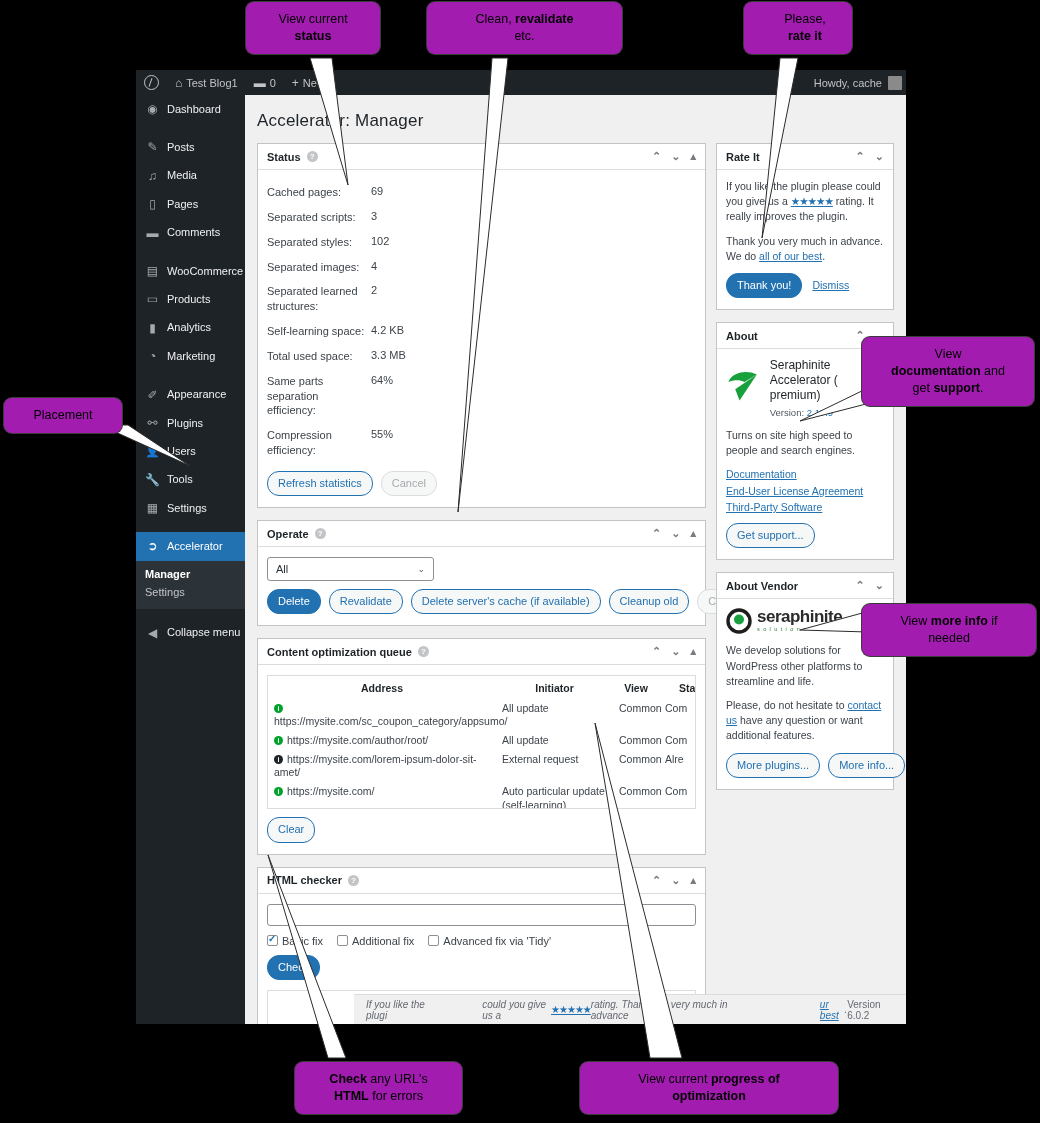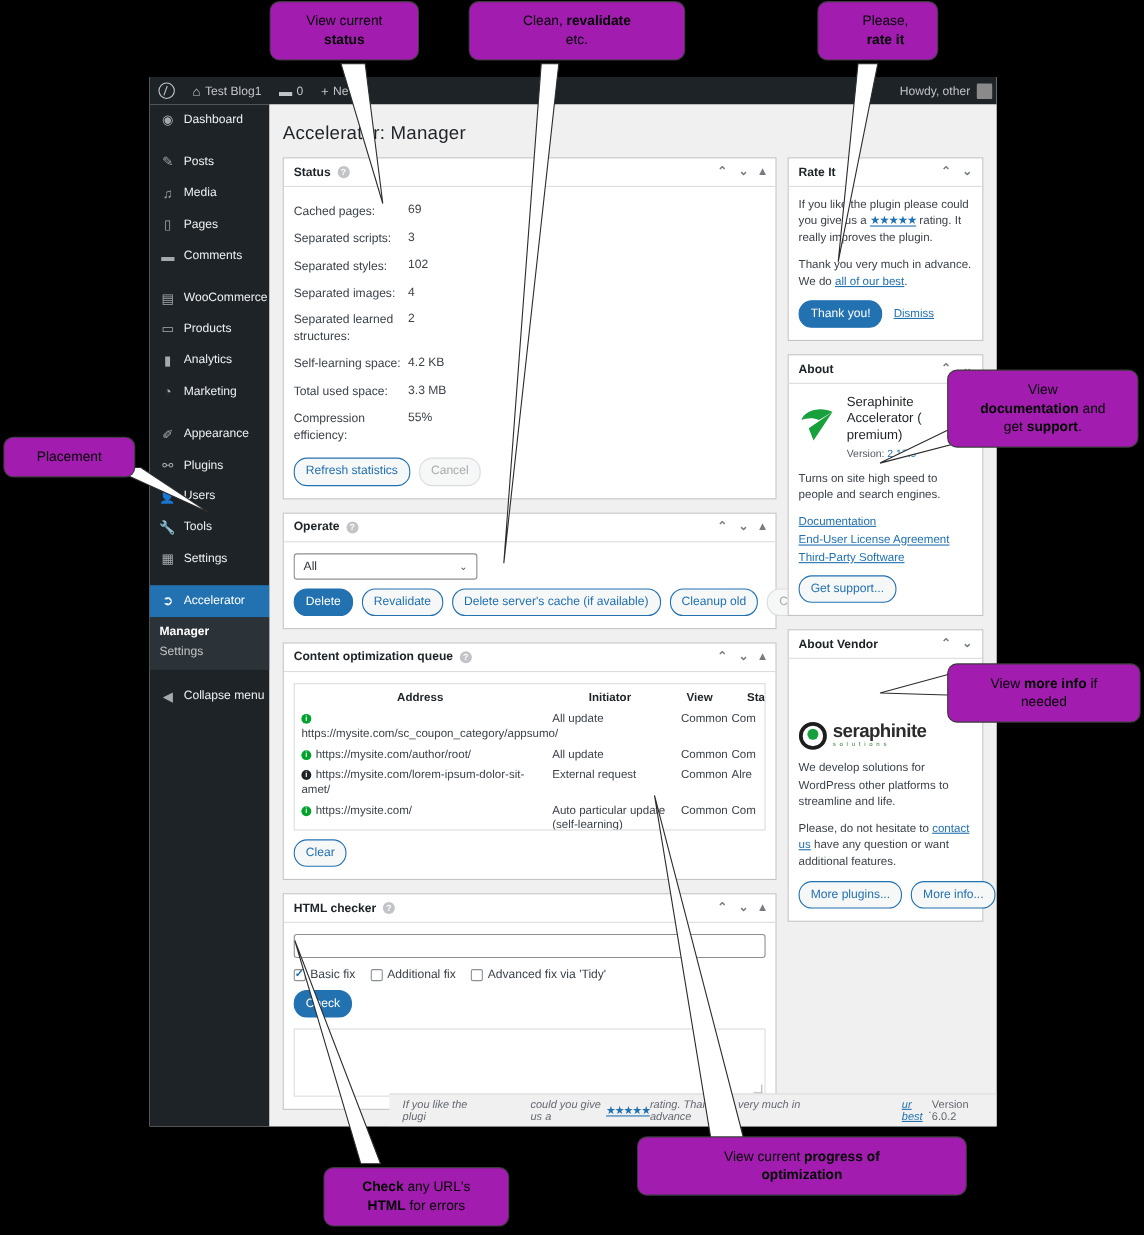--- a/index.html
+++ b/index.html
@@ -160,21 +160,21 @@
 
   .footer{
     position:absolute; left:109px; right:0; bottom:0; height:30px;
     border-top:1px solid #dcdcde; background:#f0f0f1;
     display:flex; align-items:center; padding:0 12px;
     font-size:10px; color:#646970; font-style:italic;
   }
   .footer .ver{ margin-left:auto; font-style:normal; }
 
   
-  .vendor{ display:flex; align-items:center; gap:5px; margin-bottom:9px;margin-top:48px;}
+  .vendor{ display:flex; align-items:center; gap:5px; margin-bottom:9px;}
   .vendor-word{ font-size:17px; font-weight:bold; color:#2b2b2b; letter-spacing:-.5px; line-height:1;}
   .vendor-sub{ font-size:5.5px; letter-spacing:3.4px; color:#2e7d32; margin-top:1px;}
 
   
   .callout{
     position:absolute; background:#a21caf; border-radius:8px;
     font-size:12.5px; color:#000; text-align:center;
     line-height:1.35; padding:9px 10px;
     box-shadow:0 0 0 1px #3b3b3b;
     z-index:30;
@@ -197,21 +197,21 @@
     </div>
     <div class="ab-item">
       <span class="glyph">▬</span>
       <span>0</span>
     </div>
     <div class="ab-item">
       <span class="glyph">+</span>
       <span>New</span>
     </div>
     <div class="ab-right">
-      <span>Howdy, other</span>
+      <span>Howdy, cache</span>
       <span class="ab-avatar"></span>
     </div>
   </div>
 
   <div class="sidebar">
     <div class="menu-item">
       <span class="mi">◉</span>
       <span>Dashboard</span>
     </div>
     <div class="menu-sep"></div>
@@ -323,20 +323,24 @@
               <div class="stat-k">Separated learned structures:</div>
               <div class="stat-v">2</div>
             </div>
             <div class="stat-row">
               <div class="stat-k">Self-learning space:</div>
               <div class="stat-v">4.2 KB</div>
             </div>
             <div class="stat-row">
               <div class="stat-k">Total used space:</div>
               <div class="stat-v">3.3 MB</div>
+            </div>
+            <div class="stat-row">
+              <div class="stat-k">Same parts separation efficiency:</div>
+              <div class="stat-v">64%</div>
             </div>
             <div class="stat-row">
               <div class="stat-k">Compression efficiency:</div>
               <div class="stat-v">55%</div>
             </div>
             <div class="btnrow">
               <span class="btn">Refresh statistics</span>
               <span class="btn disabled">Cancel</span>
             </div>
           </div>
@@ -596,16 +600,16 @@
 <div class="callout" style="left:862px; top:604px; width:174px;">
   <div><span>View </span><b>more info</b><span> if</span></div>
   <div>needed</div>
 </div>
 
 <div class="callout" style="left:295px; top:1062px; width:167px;">
   <div><b>Check</b><span> any URL's</span></div>
   <div><b>HTML</b><span> for errors</span></div>
 </div>
 
-<div class="callout" style="left:580px; top:1034px; width:298px;">
+<div class="callout" style="left:580px; top:1062px; width:258px;">
   <div><span>View current </span><b>progress of</b></div>
   <div><b>optimization</b></div>
 </div>
 
 </body></html>

